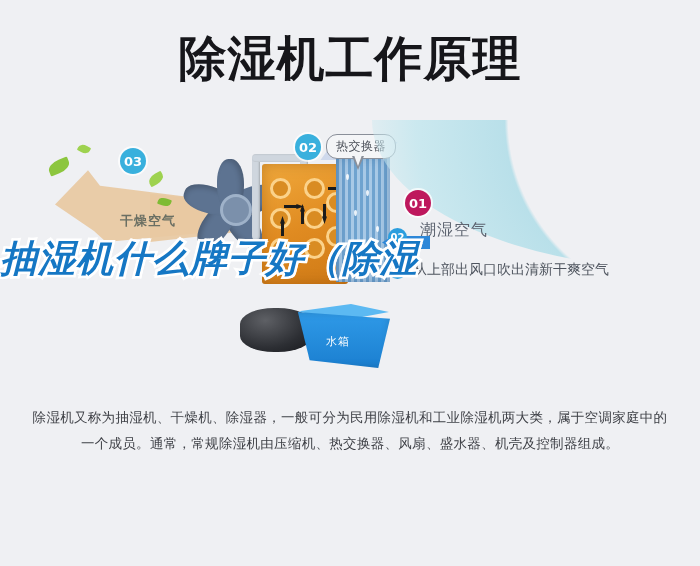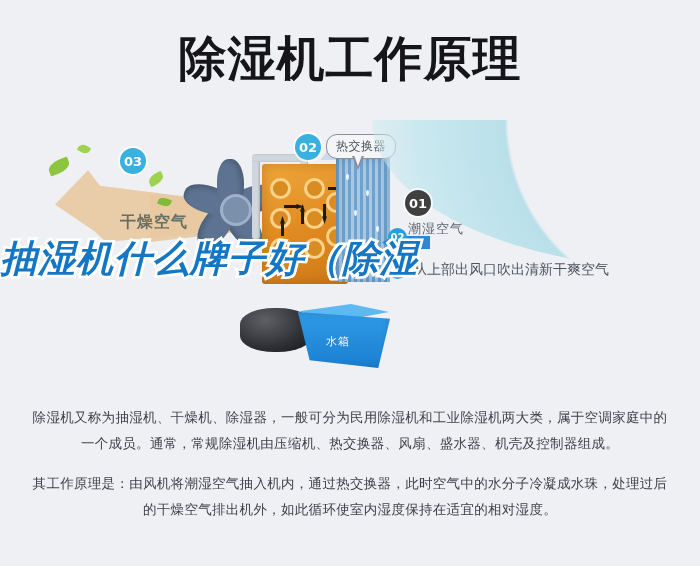--- a/index.html
+++ b/index.html
@@ -56,21 +56,21 @@
     position: absolute;
     left: 150px; top: 82px;
     width: 110px; height: 48px;
     background: #e8c9a2;
     clip-path: polygon(0% 0%, 100% 22%, 100% 74%, 0% 100%);
     opacity: 0.92;
   }
   .label-dry {
     position: absolute;
     left: 120px; top: 100px;
-    font-size: 16px;
+    font-size: 13px;
     color: #6a6f63;
     font-weight: 600;
     letter-spacing: 1px;
   }
 
   
   .leaf {
     position: absolute;
     background: #8cc63e;
     border-radius: 60% 10% 60% 10%;
@@ -85,22 +85,22 @@
   .moist-swoosh {
     position: absolute;
     left: 372px; top: 8px;
     width: 320px; height: 150px;
     border-radius: 0 0 0 100%;
     background: radial-gradient(circle at 100% 0%, rgba(0,0,0,0) 52%, #b6dfe9 53%, #c9e8ef 78%, rgba(201,232,239,0) 100%);
     opacity: 0.95;
   }
   .label-moist {
     position: absolute;
-    left: 408px; top: 108px;
-    font-size: 13px;
+    left: 420px; top: 108px;
+    font-size: 16px;
     color: #5d6470;
     letter-spacing: 1px;
   }
   .blue-inlet-arrow {
     position: absolute;
     left: 382px; top: 124px;
     width: 48px; height: 13px;
     background: #2d87d8;
     clip-path: polygon(100% 0%, 100% 100%, 22% 100%, 22% 100%, 0% 50%, 22% 0%);
   }
@@ -114,21 +114,21 @@
     color: #ffffff;
     font-size: 13px;
     font-weight: bold;
     display: flex;
     align-items: center;
     justify-content: center;
     box-shadow: 0 0 0 2px rgba(255,255,255,0.75);
   }
   .badge.b03 { left: 120px; top: 36px; background: #39b0dd; }
   .badge.b02 { left: 295px; top: 22px; background: #39b0dd; }
-  .badge.b01 { left: 405px; top: 78px; background: #404040; }
+  .badge.b01 { left: 405px; top: 78px; background: #be185d; }
 
   
   .callout {
     position: absolute;
     left: 326px; top: 22px;
     padding: 3px 9px;
     border: 1.6px solid #8a8f99;
     border-radius: 11px;
     background: #f4f5f7;
     font-size: 12px;
@@ -428,16 +428,15 @@
       <span>从上部出风口吹出清新干爽空气</span>
     </div>
   </div>
 
   <div class="overlay">
     <span class="overlay-line">抽湿机什么牌子好（除湿</span>
   </div>
 
   <div class="copy">
     <p class="p1">除湿机又称为抽湿机、干燥机、除湿器，一般可分为民用除湿机和工业除湿机两大类，属于空调家庭中的一个成员。通常，常规除湿机由压缩机、热交换器、风扇、盛水器、机壳及控制器组成。</p>
-    <p class="p2">其工作原理是：由风机将潮湿空气抽入机内，通过热交换器，此时空气中的水分子冷凝成水珠，处理过后的干燥空气排出机外，如此循环使室内湿度保持在适宜的相对湿度。</p>
   </div>
 
 </div>
 
 </body></html>

